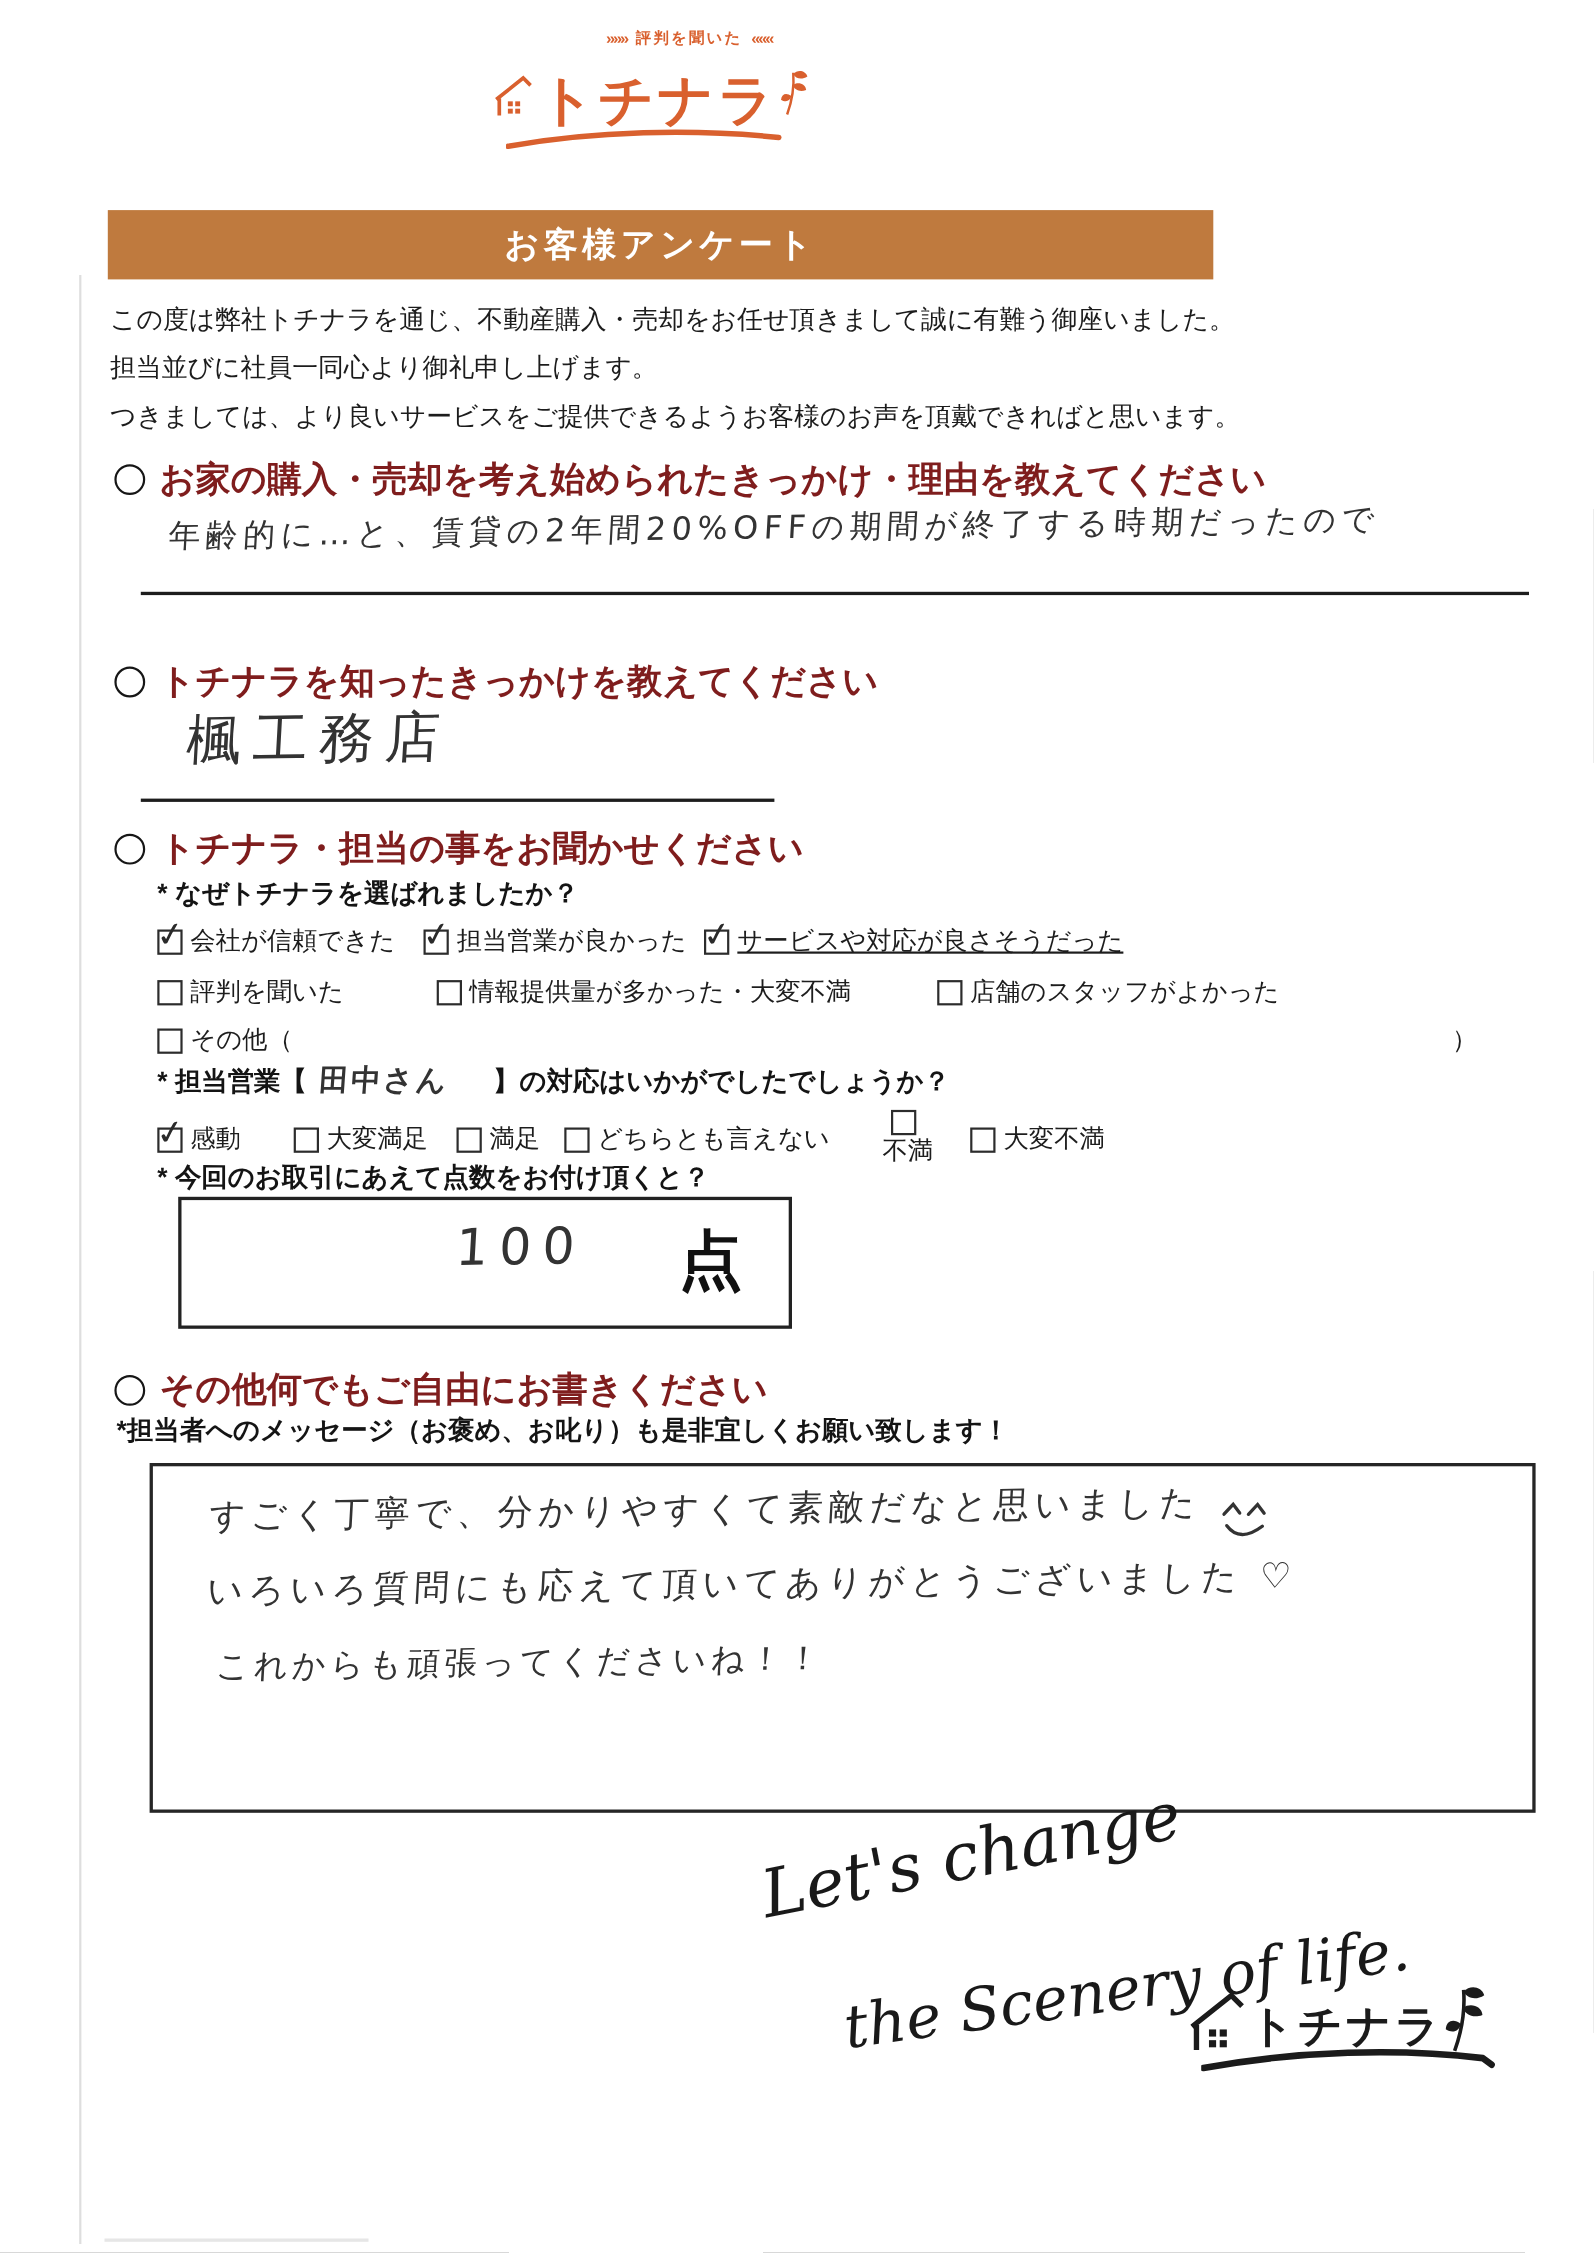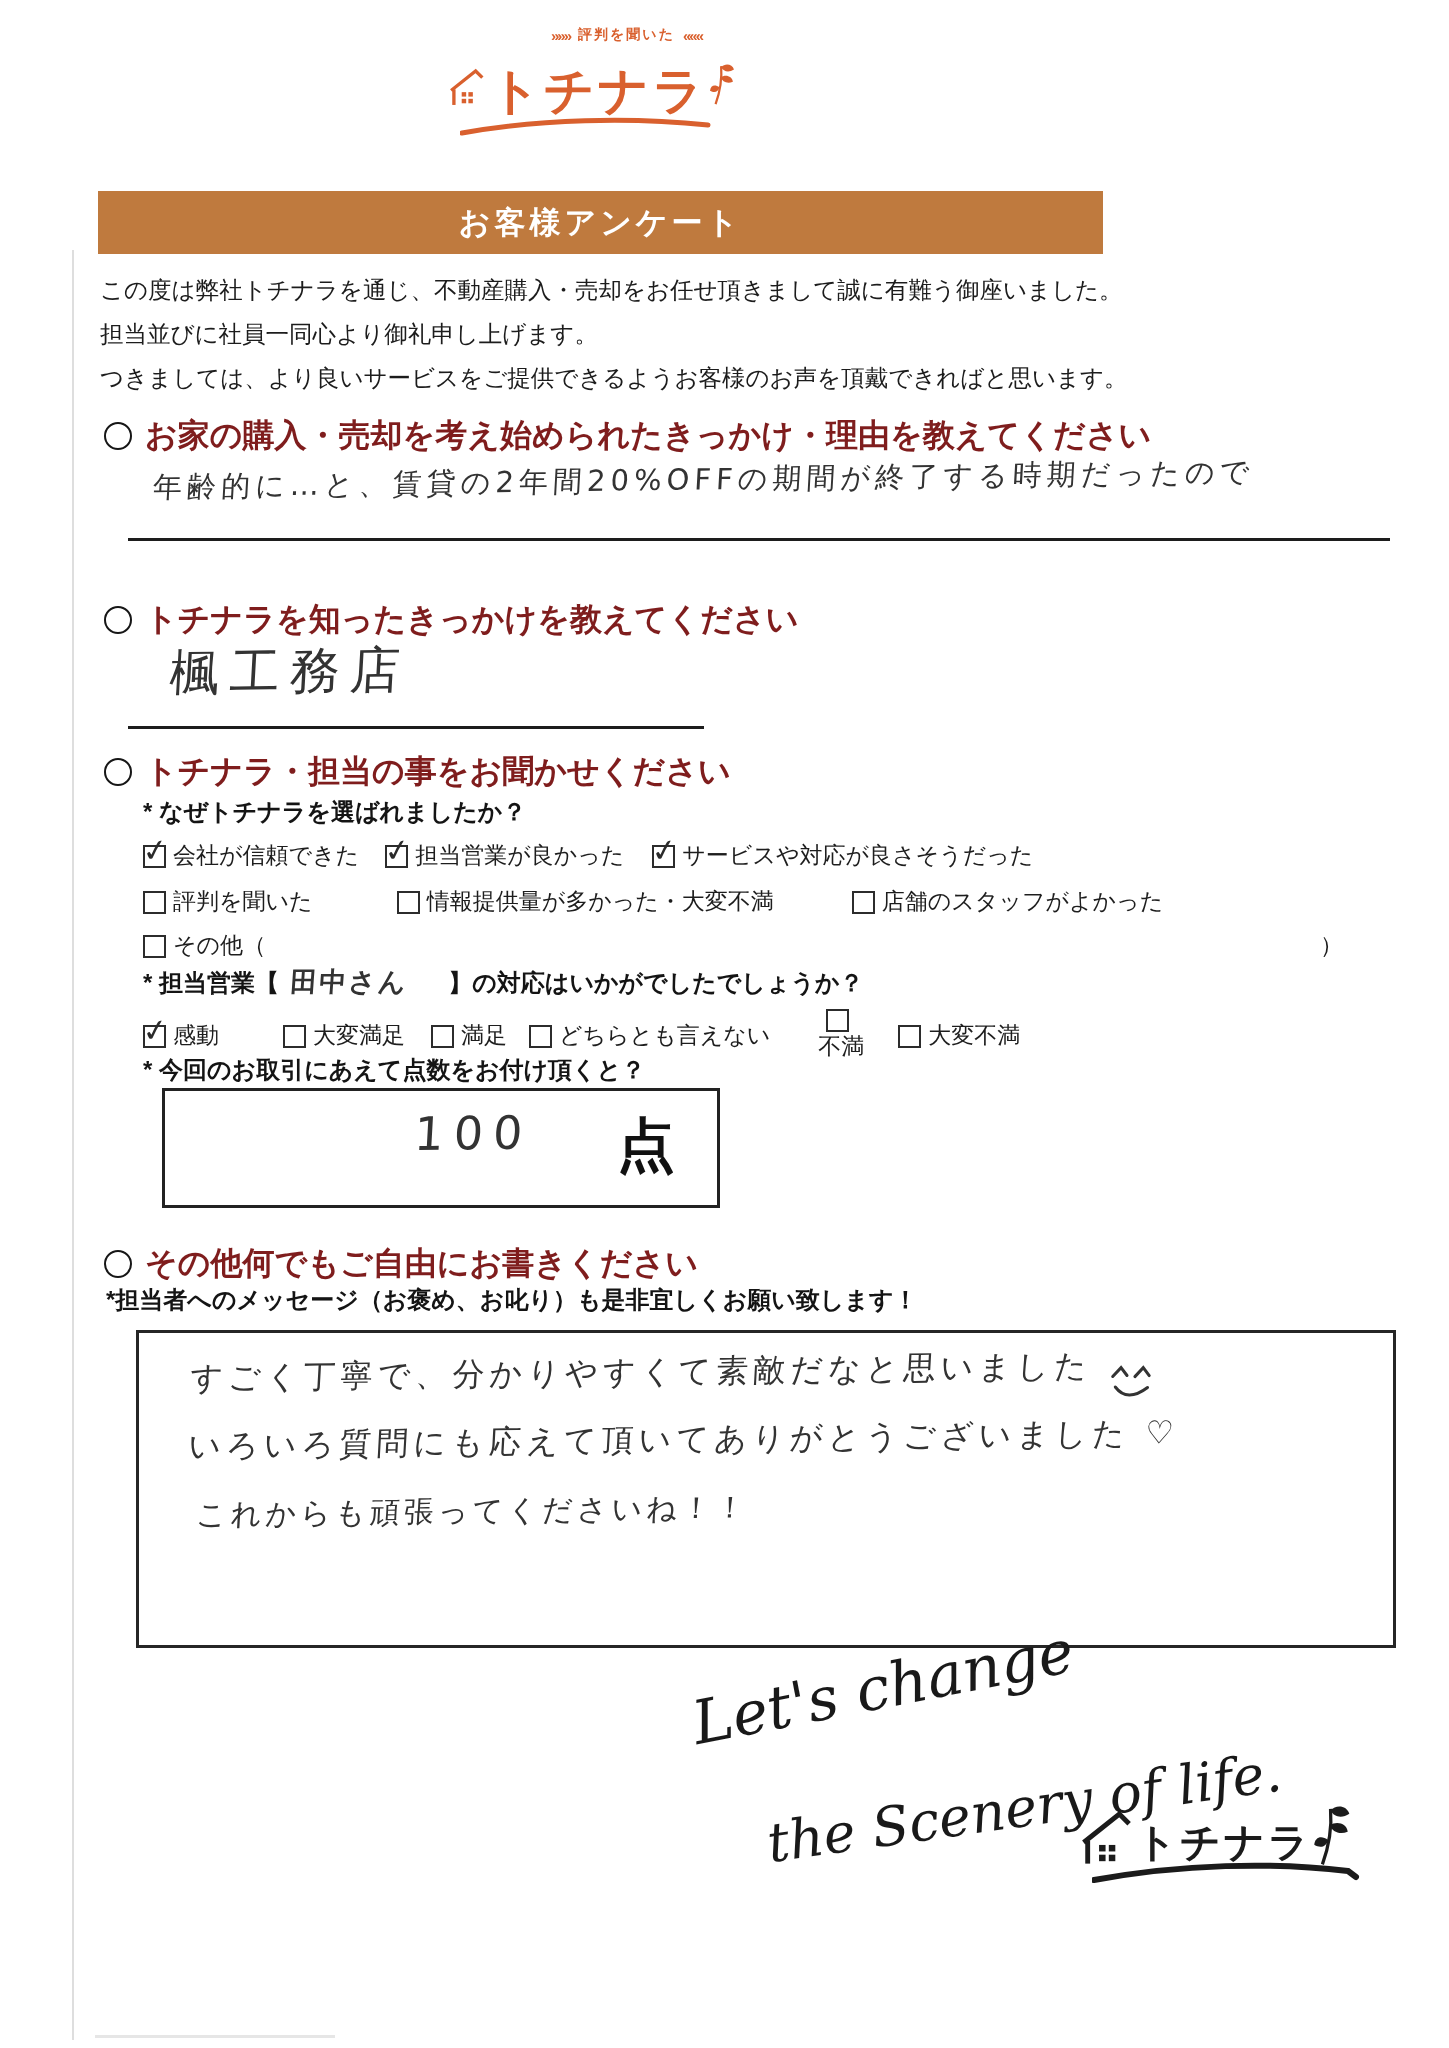--- a/index.html
+++ b/index.html
@@ -55,24 +55,24 @@
   
   .checkrow{position:absolute;left:143px;display:flex;align-items:center;white-space:nowrap;}
   .checkitem{display:inline-flex;align-items:center;}
   .cbox{position:relative;width:19px;height:19px;border:2.5px solid #2c2c2c;flex:0 0 auto;
         margin-right:7px;top:1px;background:#fff;}
   .cbox[data-checked="true"]::after{
         content:"✓";position:absolute;left:-3px;top:-15px;font-size:31px;color:#2a2a2a;
         transform:rotate(-8deg);font-weight:normal;font-family:"DejaVu Sans",sans-serif;}
   .clabel{font-size:23px;color:#1d1d1d;}
   .row-reasons1 .checkitem:nth-child(2){margin-left:26px;}
-  .row-reasons1 .checkitem:nth-child(3){margin-left:28px;}
+  .row-reasons1 .checkitem:nth-child(3){margin-left:16px;text-decoration:underline;}
   .row-reasons2 .checkitem:nth-child(2){margin-left:84px;}
   .row-reasons2 .checkitem:nth-child(3){margin-left:78px;}
-  .row-satisfaction .checkitem:nth-child(2){margin-left:64px;}
+  .row-satisfaction .checkitem:nth-child(2){margin-left:48px;}
   .row-satisfaction .checkitem:nth-child(3){margin-left:26px;}
   .row-satisfaction .checkitem:nth-child(4){margin-left:22px;}
   .row-satisfaction .checkitem:nth-child(5){margin-left:48px;flex-direction:column;}
   .row-satisfaction .checkitem:nth-child(6){margin-left:34px;}
   .other-row{width:1200px;}
   .flex-space{flex:1 1 auto;}
 
   
   .score-box{position:absolute;left:162px;top:1088px;width:552px;height:114px;border:3px solid #222;}
   .score-unit{position:absolute;right:42px;top:16px;font-size:58px;font-weight:bold;color:#111;}

